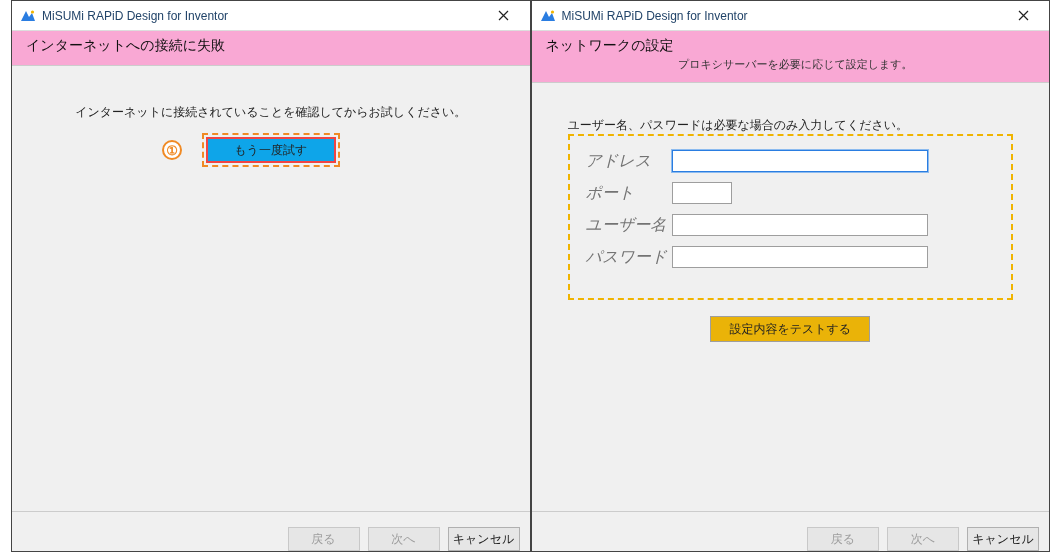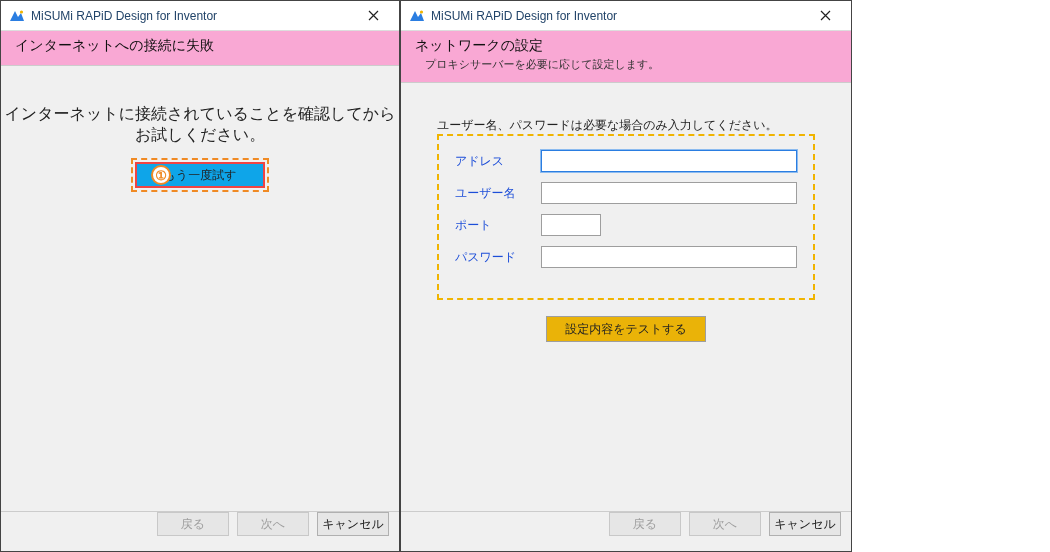--- a/index.html
+++ b/index.html
@@ -6,23 +6,24 @@
   html, body {
     margin: 0; padding: 0;
     width: 1050px; height: 552px;
     font-family: "Meiryo UI", "Yu Gothic UI", "Segoe UI", sans-serif;
     font-size: 12px;
     background: #fff;
     color: #222;
   }
   .stage {
     position: relative;
-    width: 852px; height: 552px;
+    width: 1050px; height: 552px;
     display: flex;
     gap: 0;
+    padding-left: 11px;
   }
   .window {
     position: relative;
     flex: 1 1 50%;
     border: 1px solid #444;
     background: #f0f0f0;
     display: flex;
     flex-direction: column;
   }
   .titlebar {
@@ -58,32 +59,33 @@
   }
   .header-area .h-title {
     font-size: 14px;
     color: #111;
   }
   .header-area .h-sub {
     font-size: 11px;
     color: #333;
     margin-left: 10px;
     margin-top: 2px;
+    text-align: center;
   }
   .body-area {
     flex: 1 1 auto;
     position: relative;
     padding: 0;
   }
 
   
   .left-body { padding-top: 38px; }
   .center-text {
     text-align: center;
-    font-size: 16px;
+    font-size: 12px;
     color: #222;
   }
   .btn-row {
     margin-top: 12px;
     display: flex;
     align-items: center;
     justify-content: center;
     position: relative;
   }
   .btn {
@@ -125,22 +127,23 @@
     padding: 14px 16px 14px 16px;
   }
   .form-row {
     display: flex;
     align-items: center;
     margin-bottom: 10px;
   }
   .form-row:last-child { margin-bottom: 16px; }
   .form-label {
     width: 86px;
-    font-size: 12px;
-    color: #1d4ed8;
+    font-size: 16px;
+    color: #737373;
+    font-style: italic;
   }
   .text-input {
     height: 22px;
     border: 1px solid #9e9e9e;
     background: #fff;
     padding: 1px 4px;
     font-size: 12px;
   }
   .ti-wide { width: 256px; }
   .ti-focused { border: 1px solid #2a7de1; outline: 1px solid #8cbbef; }
@@ -159,21 +162,21 @@
     display: inline-flex;
     align-items: center;
     justify-content: center;
   }
 
   
   .footer {
     height: 40px;
     border-top: 1px solid #ccc;
     display: flex;
-    align-items: flex-start;
+    align-items: flex-end;
     justify-content: flex-end;
     padding: 0 10px;
     gap: 8px;
     background: #f0f0f0;
   }
   .fbtn {
     min-width: 72px; height: 24px;
     background: #e6e6e6;
     border: 1px solid #b0b0b0;
     font-size: 12px;
@@ -265,26 +268,26 @@
 
     <div class="body-area right-body">
       <div class="instruct">ユーザー名、パスワードは必要な場合のみ入力してください。</div>
 
       <div class="form-box">
         <div class="form-row">
           <div class="form-label">アドレス</div>
           <input class="text-input ti-wide ti-focused" value="" style="">
         </div>
         <div class="form-row">
+          <div class="form-label">ポート</div>
+          <input class="text-input ti-port" value="" style="">
+        </div>
+        <div class="form-row">
           <div class="form-label">ユーザー名</div>
           <input class="text-input ti-wide" value="" style="">
-        </div>
-        <div class="form-row">
-          <div class="form-label">ポート</div>
-          <input class="text-input ti-port" value="" style="">
         </div>
         <div class="form-row">
           <div class="form-label">パスワード</div>
           <input type="password" class="text-input ti-wide" value="" style="">
         </div>
       </div>
 
       <div class="test-row">
         <span class="test-btn">
           <span>設定内容をテストする</span>

